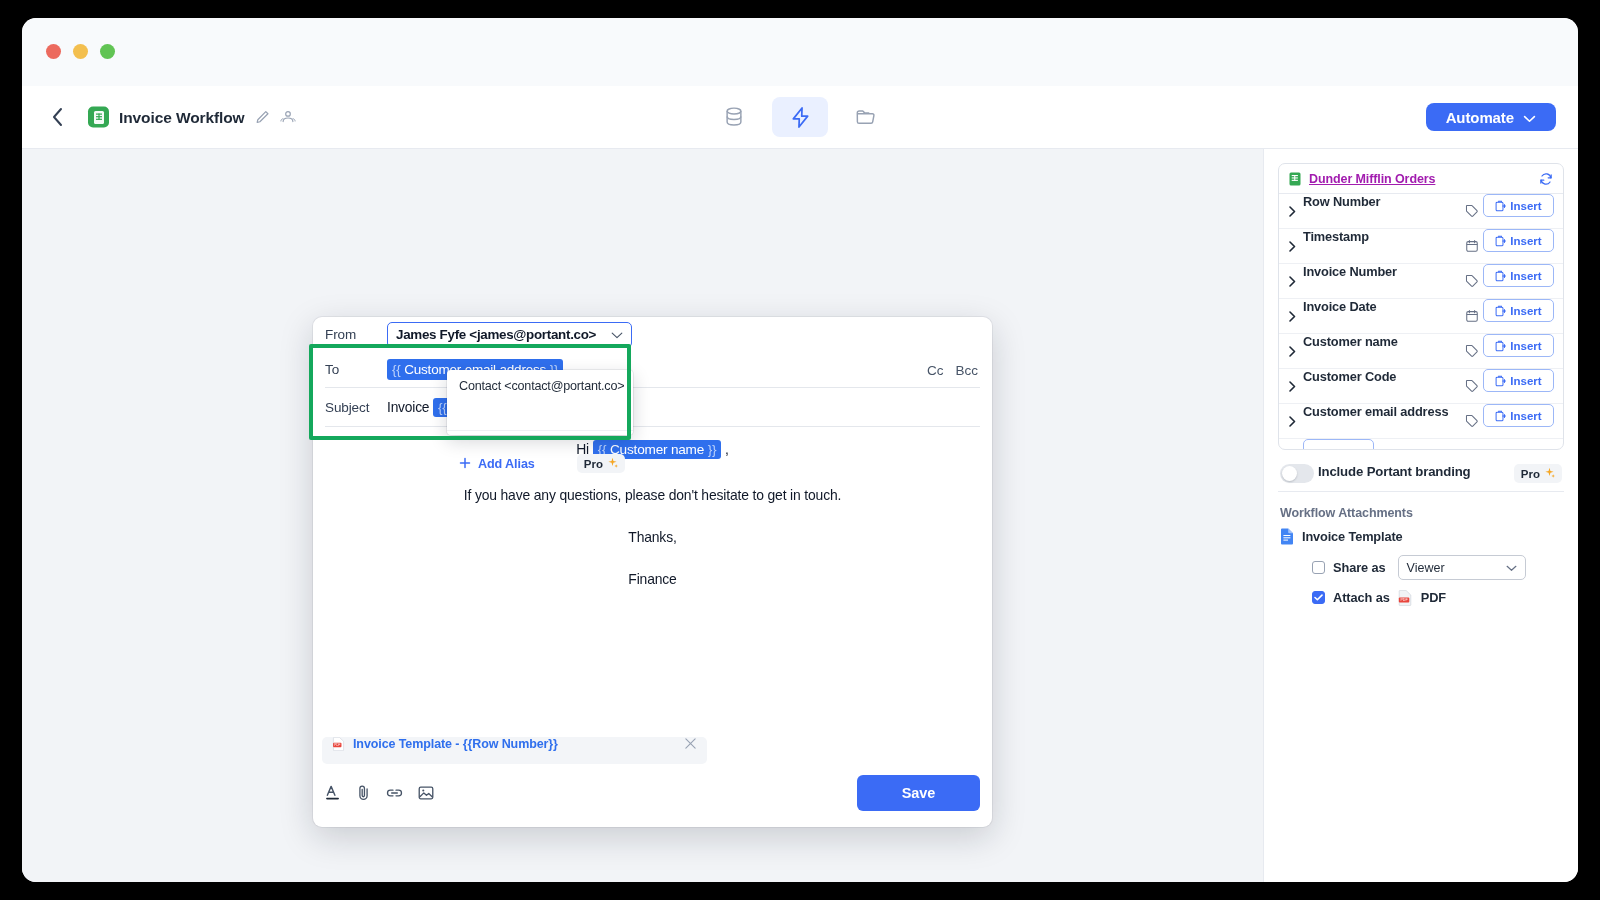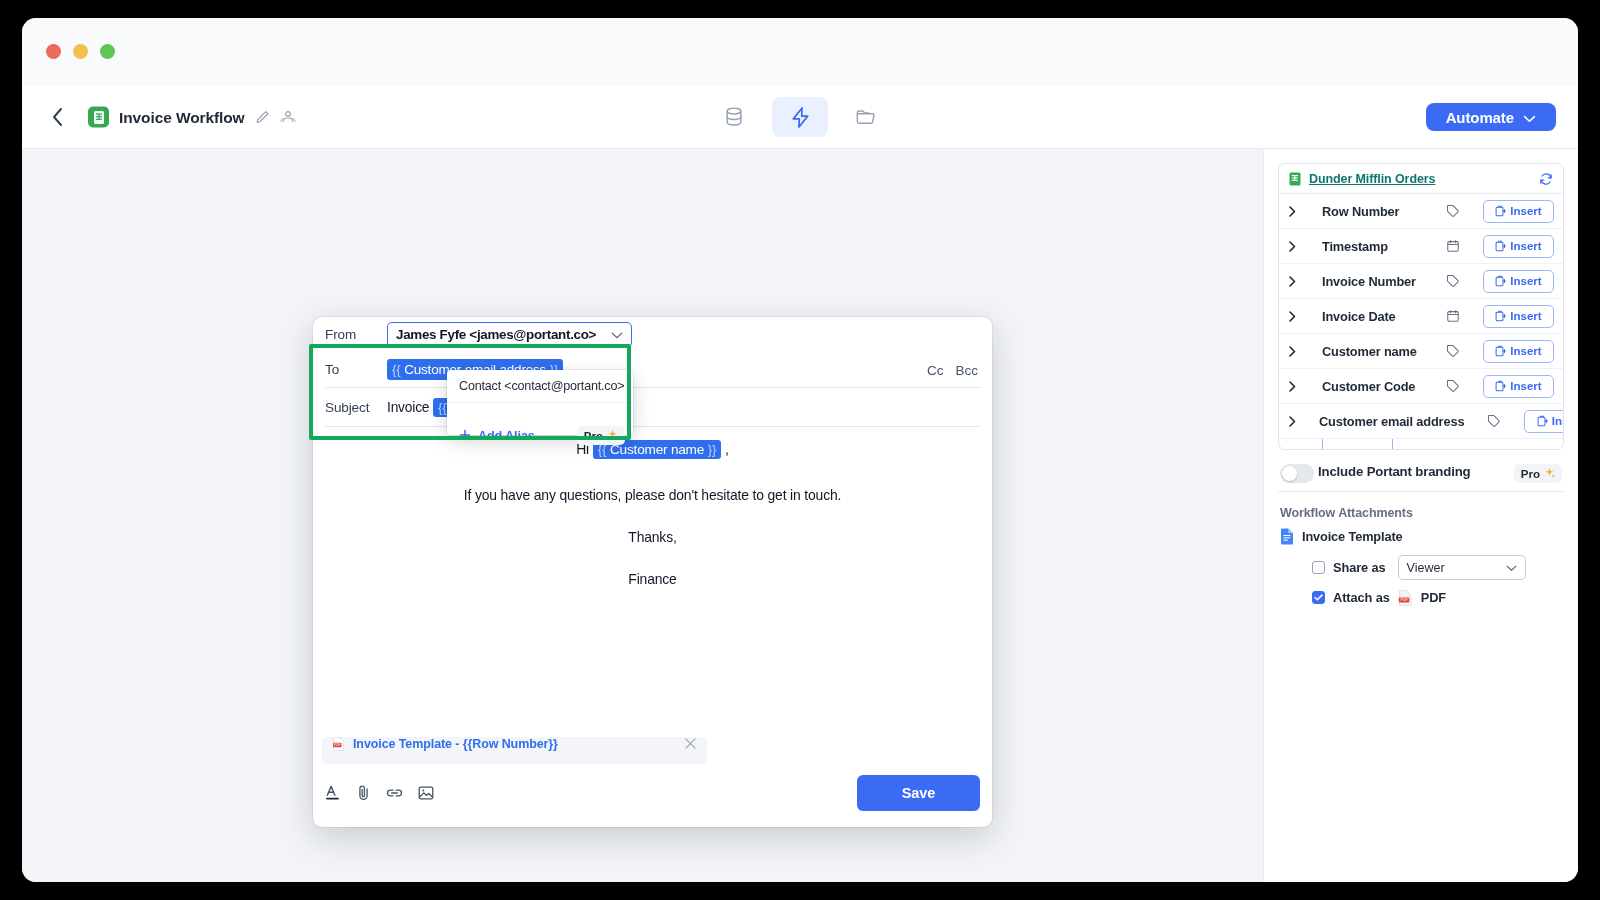--- a/index.html
+++ b/index.html
@@ -105,28 +105,28 @@
     background: #fff;
     overflow: hidden;
   }
   .fields-head {
     height: 30px; display: flex; align-items: center;
     padding: 0 10px; gap: 7px;
     border-bottom: 1px solid #e7eaf0;
   }
   .fields-head .sheet-ico { width: 13px; height: 14px; display:flex; }
   .sheet-link {
-    color: #0f766e; font-size: 12.5px; font-weight: 600;
+    color: #a21caf; font-size: 12.5px; font-weight: 600;
     text-decoration: underline; letter-spacing: -0.1px;
   }
   .refresh-ico { margin-left: auto; color: #3b6bf5; display: flex; }
 
   .field-row {
-    height: 35px; display: flex; align-items: center;
-    padding: 0 9px 0 10px; gap: 23px;
+    height: 35px; display: flex; 
+    padding: 0 9px 0 10px; gap: 4px;
     border-bottom: 1px solid #eef0f4;
   }
   .field-row:last-child { border-bottom: none; }
   .chev { color: #1f2937; font-size: 12px; width: 10px; display:flex; align-items:center; }
   .field-name {
     font-size: 12.8px; font-weight: 700; color: #1f2937;
     letter-spacing: -0.15px; white-space: nowrap;
   }
   .type-ico { margin-left: auto; color: #667085; display: flex; align-items: center; }
   .insert-btn {
@@ -298,20 +298,21 @@
   .alias-item {
     height: 32px; display: flex; align-items: center;
     padding: 0 0 0 12px;
     font-size: 12.6px; color: #1f2937; letter-spacing: -0.2px;
     white-space: nowrap;
   }
   .alias-add {
     height: 48px; display: flex; align-items: center; gap: 7px;
     padding: 18px 8px 0 12px;
     border-top: 1px solid #eef0f4;
+    margin-top: 28px;
   }
   .alias-add .plus { color: #3b6bf5; font-size: 14px; }
   .alias-add .txt { color: #3b6bf5; font-size: 12.6px; font-weight: 700; letter-spacing: -0.1px; }
   .alias-add .pro-pill { margin-left: auto; }
 
   
   .green-box {
     position: absolute;
     left: 287px; top: 326px;
     width: 322px; height: 96px;

